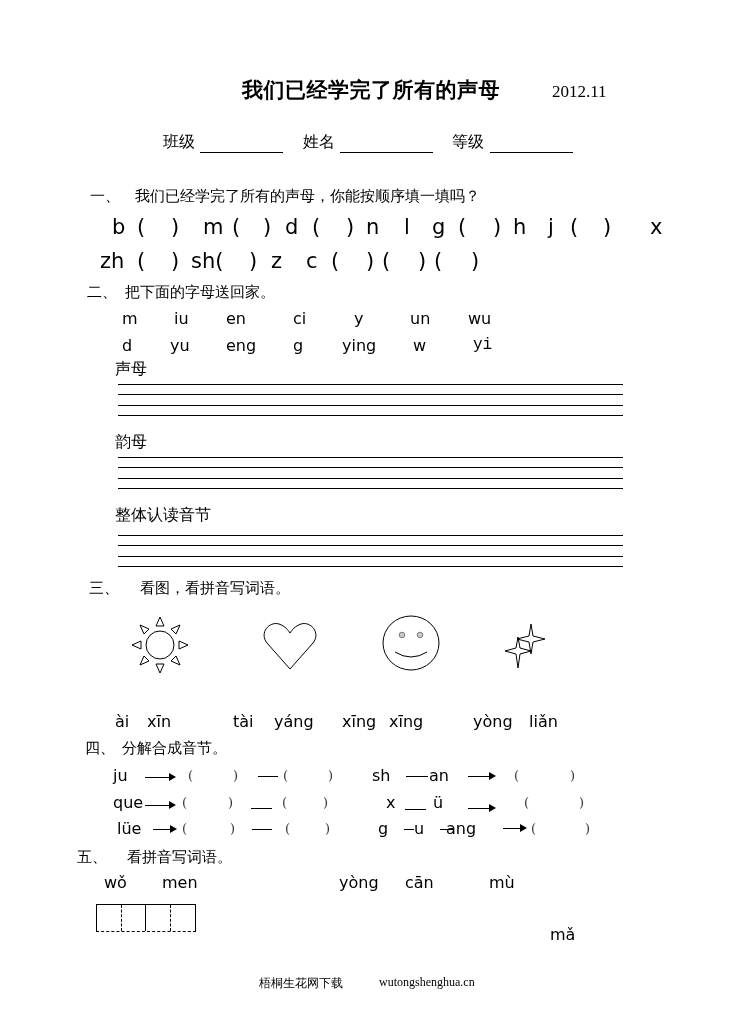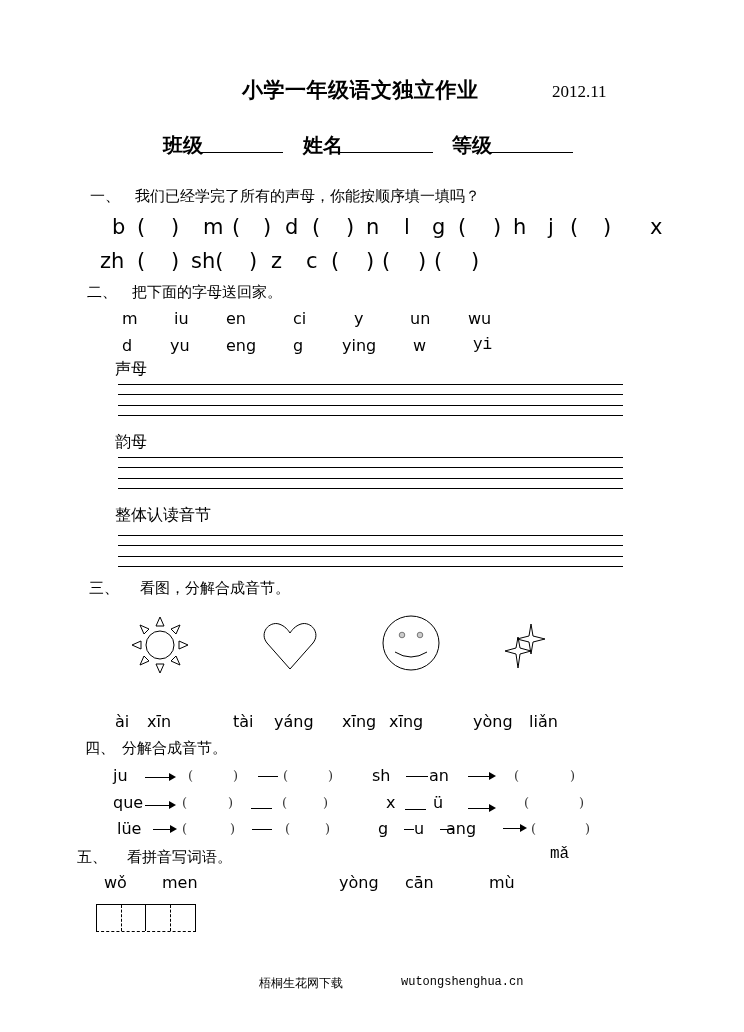--- a/index.html
+++ b/index.html
@@ -1,41 +1,41 @@
 <!DOCTYPE html>
 <html><head>
 <meta charset="utf-8">
 <style>
   html, body { margin:0; padding:0; background:#ffffff; }
   body { width:744px; height:1032px; position:relative; overflow:hidden; color:#000; font-family:"DejaVu Serif","Liberation Serif",serif; }
   .abs { position:absolute; white-space:nowrap; }
   .title { left:242px; top:76px; font-size:21px; font-weight:bold; font-family:"DejaVu Sans","Liberation Sans",sans-serif; letter-spacing:0.5px; }
   .date { left:552px; top:82px; font-size:17px; font-family:"Liberation Serif",serif;text-align:right; }
-  .field-label { font-size:20px; top:132px;font-weight:bold; }
+  .field-label { font-size:16px; top:132px; }
   .field-line { position:absolute; height:0; border-bottom:1.3px solid #000; top:152px; }
   .q { font-size:15px; }
   .pinyin-big { font-size:21px; font-family:"DejaVu Sans","Liberation Sans",sans-serif; }
   .pinyin { font-size:16px; font-family:"DejaVu Sans","Liberation Sans",sans-serif; }
   .rule { position:absolute; left:118px; width:505px; height:0; border-top:1.2px solid #000; }
   .sub-label { font-size:16px; }
   .paren { font-size:13px; color:#333; }
   .arrow { position:absolute; height:0; border-top:1.5px solid #000; }
   .arrow::after { content:""; position:absolute; right:-2px; top:-5px; border-left:7px solid #000; border-top:4px solid transparent; border-bottom:4px solid transparent; }
   .dash { position:absolute; height:0; border-top:1.3px solid #000; }
   .grid-box { position:absolute; left:96px; top:904px; width:98px; height:26px; border-left:1.3px solid #000; border-top:1.3px solid #000; border-right:1.3px solid #000; border-bottom:1.3px dashed #000; }
   .grid-box .mid { position:absolute; left:48px; top:0; bottom:0; border-left:1.3px solid #000; }
   .grid-box .d1 { position:absolute; left:24px; top:0; bottom:0; border-left:1.3px dashed #000; }
   .grid-box .d2 { position:absolute; left:73px; top:0; bottom:0; border-left:1.3px dashed #000; }
   .footer { top:975px; font-size:12px; }
   svg { position:absolute; overflow:visible; }
 </style>
 </head>
 <body>
 
-<div class="abs title">小学一年级语文独立作业</div>
+<div class="abs title">我们已经学完了所有的声母</div>
 <div class="abs date">2012.11</div>
 
 <div class="abs field-label" style="left:163px;">班级</div>
 <div class="field-line" style="left:200px;width:83px;"></div>
 <div class="abs field-label" style="left:303px;">姓名</div>
 <div class="field-line" style="left:340px;width:93px;"></div>
 <div class="abs field-label" style="left:452px;">等级</div>
 <div class="field-line" style="left:490px;width:83px;"></div>
 
 <div class="abs q" style="left:90px;top:187px;">一、</div>
@@ -73,21 +73,21 @@
   <span class="abs pinyin-big" style="left:306px;top:249px;">c</span>
   <span class="abs pinyin-big" style="left:331px;top:249px;">(</span>
   <span class="abs pinyin-big" style="left:366px;top:249px;">)</span>
   <span class="abs pinyin-big" style="left:382px;top:249px;">(</span>
   <span class="abs pinyin-big" style="left:418px;top:249px;">)</span>
   <span class="abs pinyin-big" style="left:434px;top:249px;">(</span>
   <span class="abs pinyin-big" style="left:471px;top:249px;">)</span>
 </div>
 
 <div class="abs q" style="left:87px;top:283px;">二、</div>
-<div class="abs q" style="left:132px;top:283px;">把下面的字母送回家。</div>
+<div class="abs q" style="left:125px;top:283px;">把下面的字母送回家。</div>
 
 <div>
   <span class="abs pinyin" style="left:122px;top:309px;">m</span>
   <span class="abs pinyin" style="left:174px;top:309px;">iu</span>
   <span class="abs pinyin" style="left:226px;top:309px;">en</span>
   <span class="abs pinyin" style="left:293px;top:309px;">ci</span>
   <span class="abs pinyin" style="left:354px;top:309px;">y</span>
   <span class="abs pinyin" style="left:410px;top:309px;">un</span>
   <span class="abs pinyin" style="left:468px;top:309px;">wu</span>
 </div>
@@ -119,21 +119,21 @@
 
 <div class="abs sub-label" style="left:115px;top:505px;">整体认读音节</div>
 <div>
   <div class="rule" style="top:535px;"></div>
   <div class="rule" style="top:545px;"></div>
   <div class="rule" style="top:556px;"></div>
   <div class="rule" style="top:566px;"></div>
 </div>
 
 <div class="abs q" style="left:89px;top:579px;">三、</div>
-<div class="abs q" style="left:140px;top:579px;">看图，分解合成音节。</div>
+<div class="abs q" style="left:140px;top:579px;">看图，看拼音写词语。</div>
 
 <svg style="left:130px;top:615px;" width="60" height="60" viewBox="0 0 60 60">
   <g fill="none" stroke="#000" stroke-width="1">
     <circle cx="30" cy="30" r="14"></circle>
     <polygon points="30,2 26,11 34,11"></polygon>
     <polygon points="30,58 26,49 34,49"></polygon>
     <polygon points="2,30 11,26 11,34"></polygon>
     <polygon points="58,30 49,26 49,34"></polygon>
     <polygon points="10,10 14,19 19,14"></polygon>
     <polygon points="50,10 41,14 46,19"></polygon>
@@ -231,23 +231,23 @@
 
 <div class="abs q" style="left:77px;top:848px;">五、</div>
 <div class="abs q" style="left:127px;top:848px;">看拼音写词语。</div>
 
 <div>
   <span class="abs pinyin" style="left:104px;top:873px;">wǒ</span>
   <span class="abs pinyin" style="left:162px;top:873px;">men</span>
   <span class="abs pinyin" style="left:339px;top:873px;">yòng</span>
   <span class="abs pinyin" style="left:405px;top:873px;">cān</span>
   <span class="abs pinyin" style="left:489px;top:873px;">mù</span>
-  <span class="abs pinyin" style="left:550px;top:845px;font-family:Liberation Mono, monospace;">mǎ</span>
+  <span class="abs pinyin" style="left:550px;top:925px;">mǎ</span>
 </div>
 
 <div class="grid-box">
   <div class="d1"></div>
   <div class="mid"></div>
   <div class="d2"></div>
 </div>
 
 <div class="abs footer" style="left:259px;">梧桐生花网下载</div>
-<div class="abs footer" style="left:379px;font-family:Liberation Mono, monospace;margin-left:22px;">wutongshenghua.cn</div>
+<div class="abs footer" style="left:379px;font-family:Liberation Serif, serif;">wutongshenghua.cn</div>
 
 </body></html>

